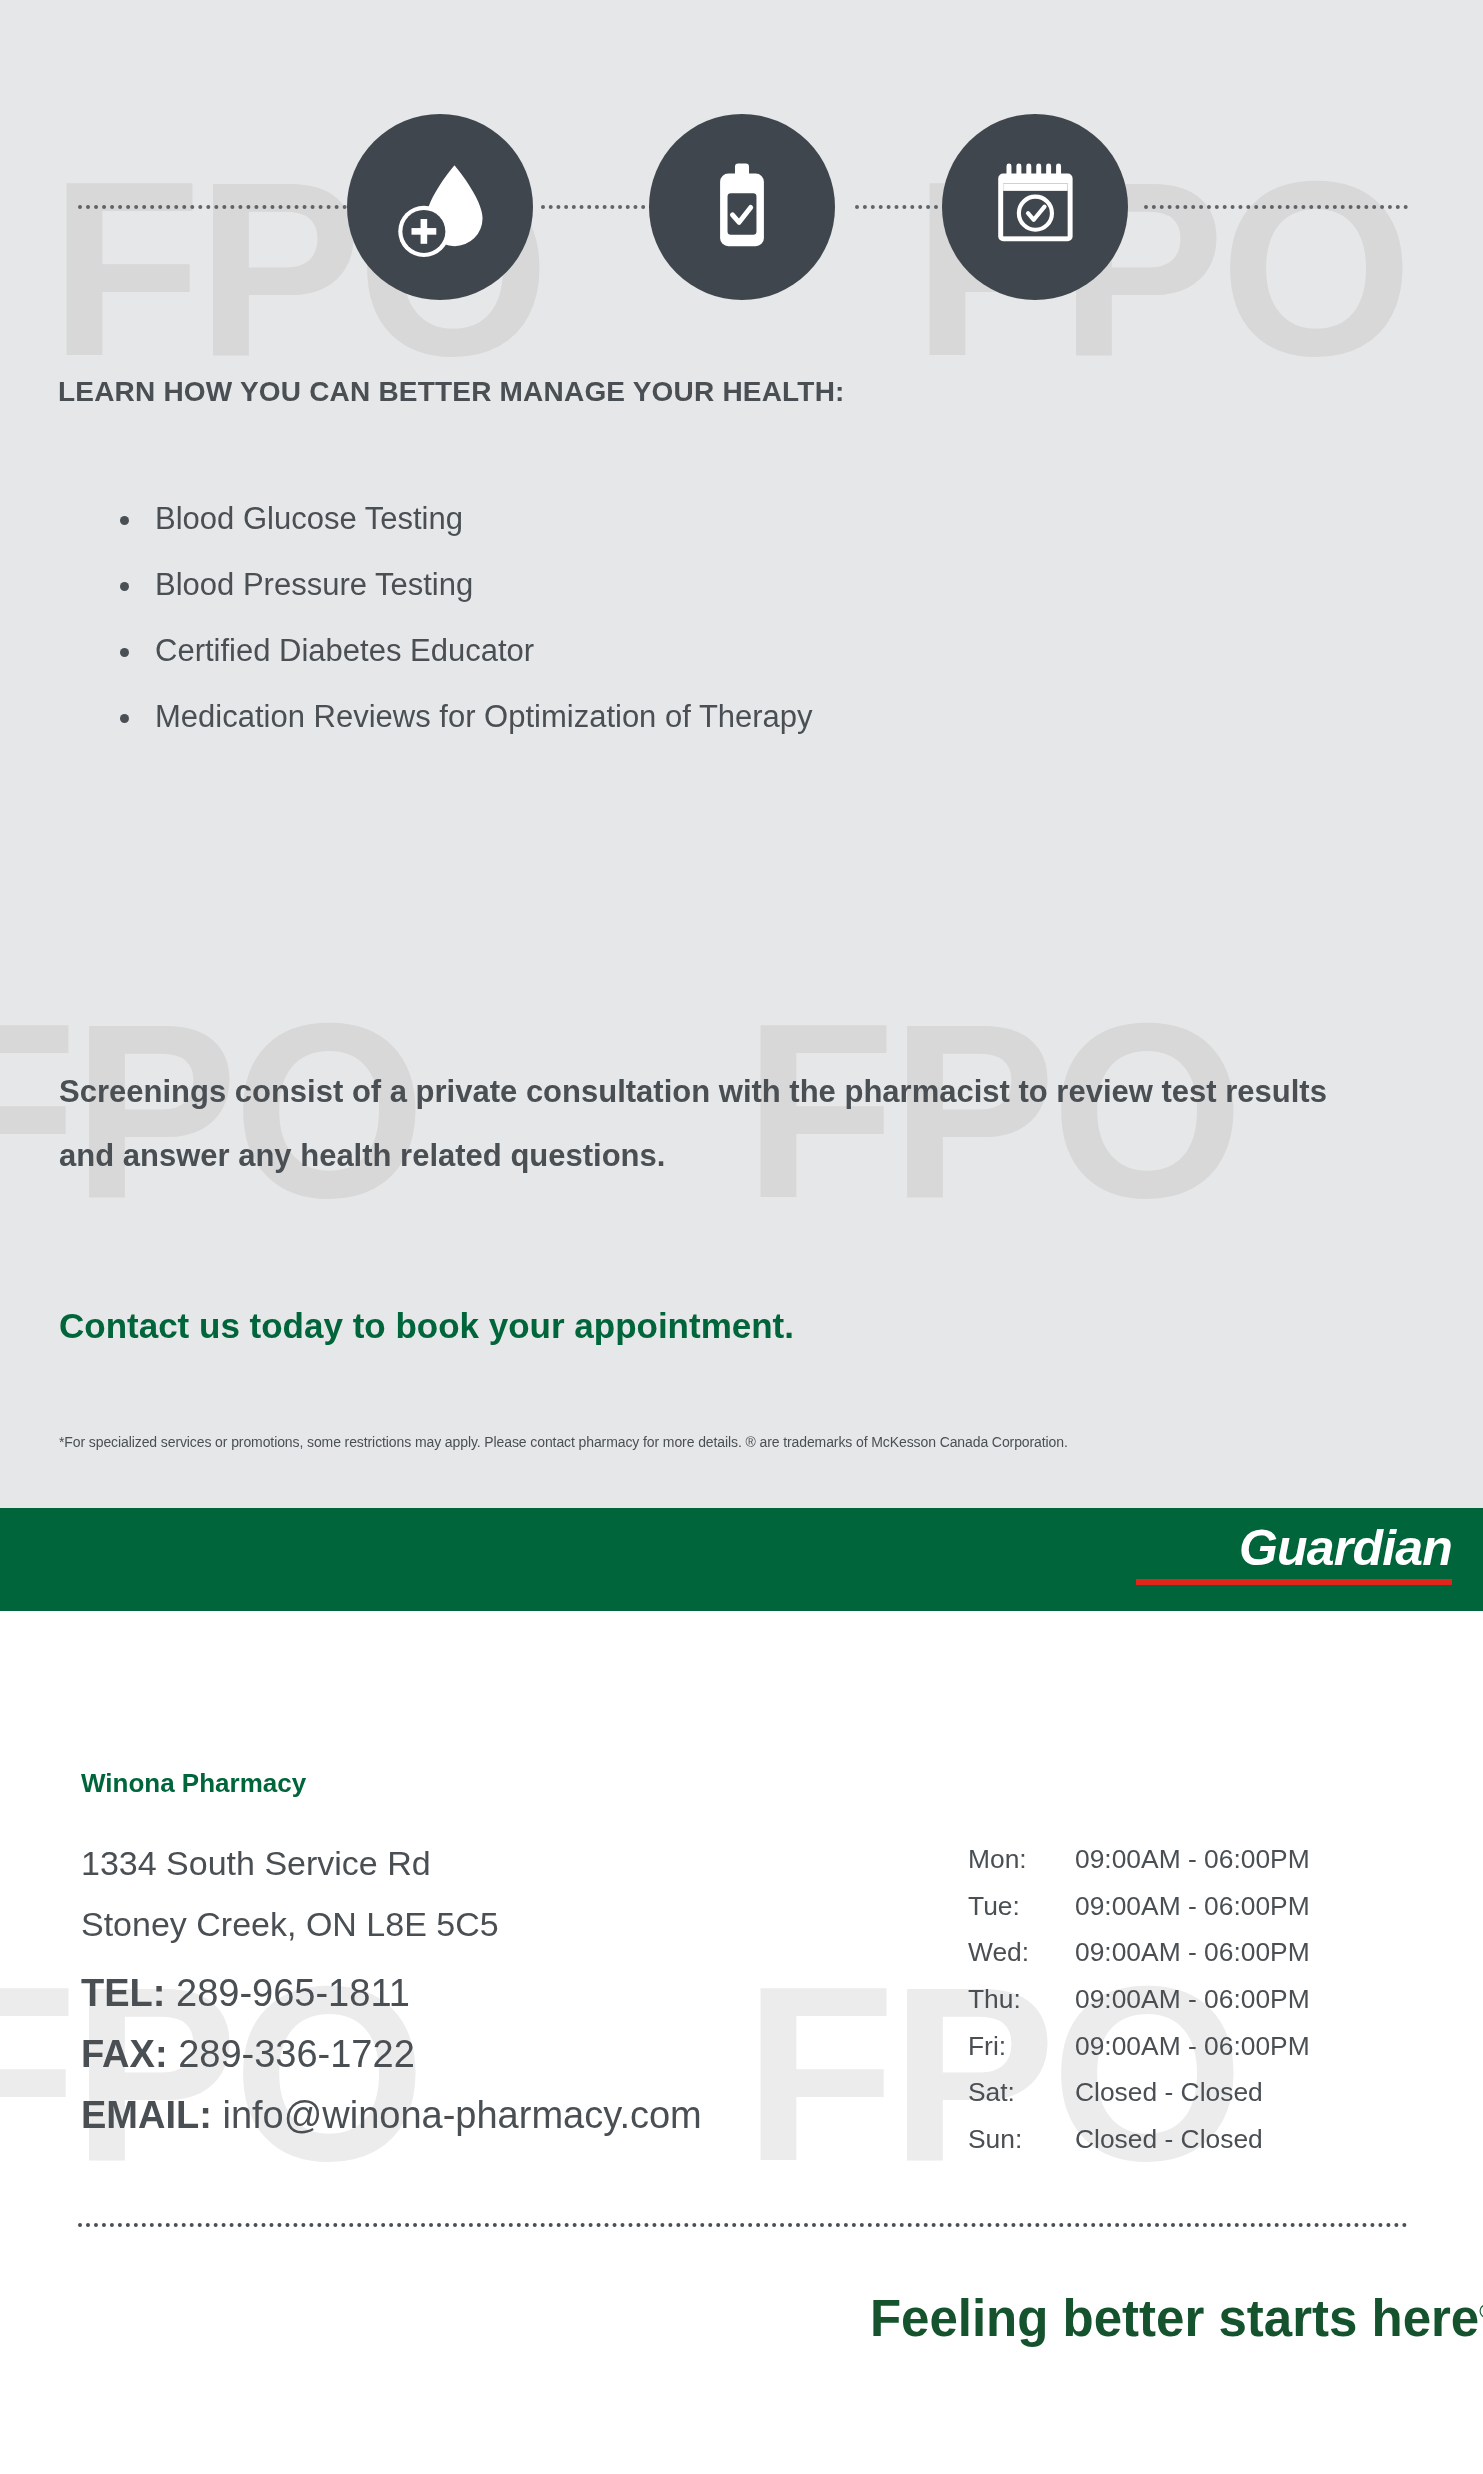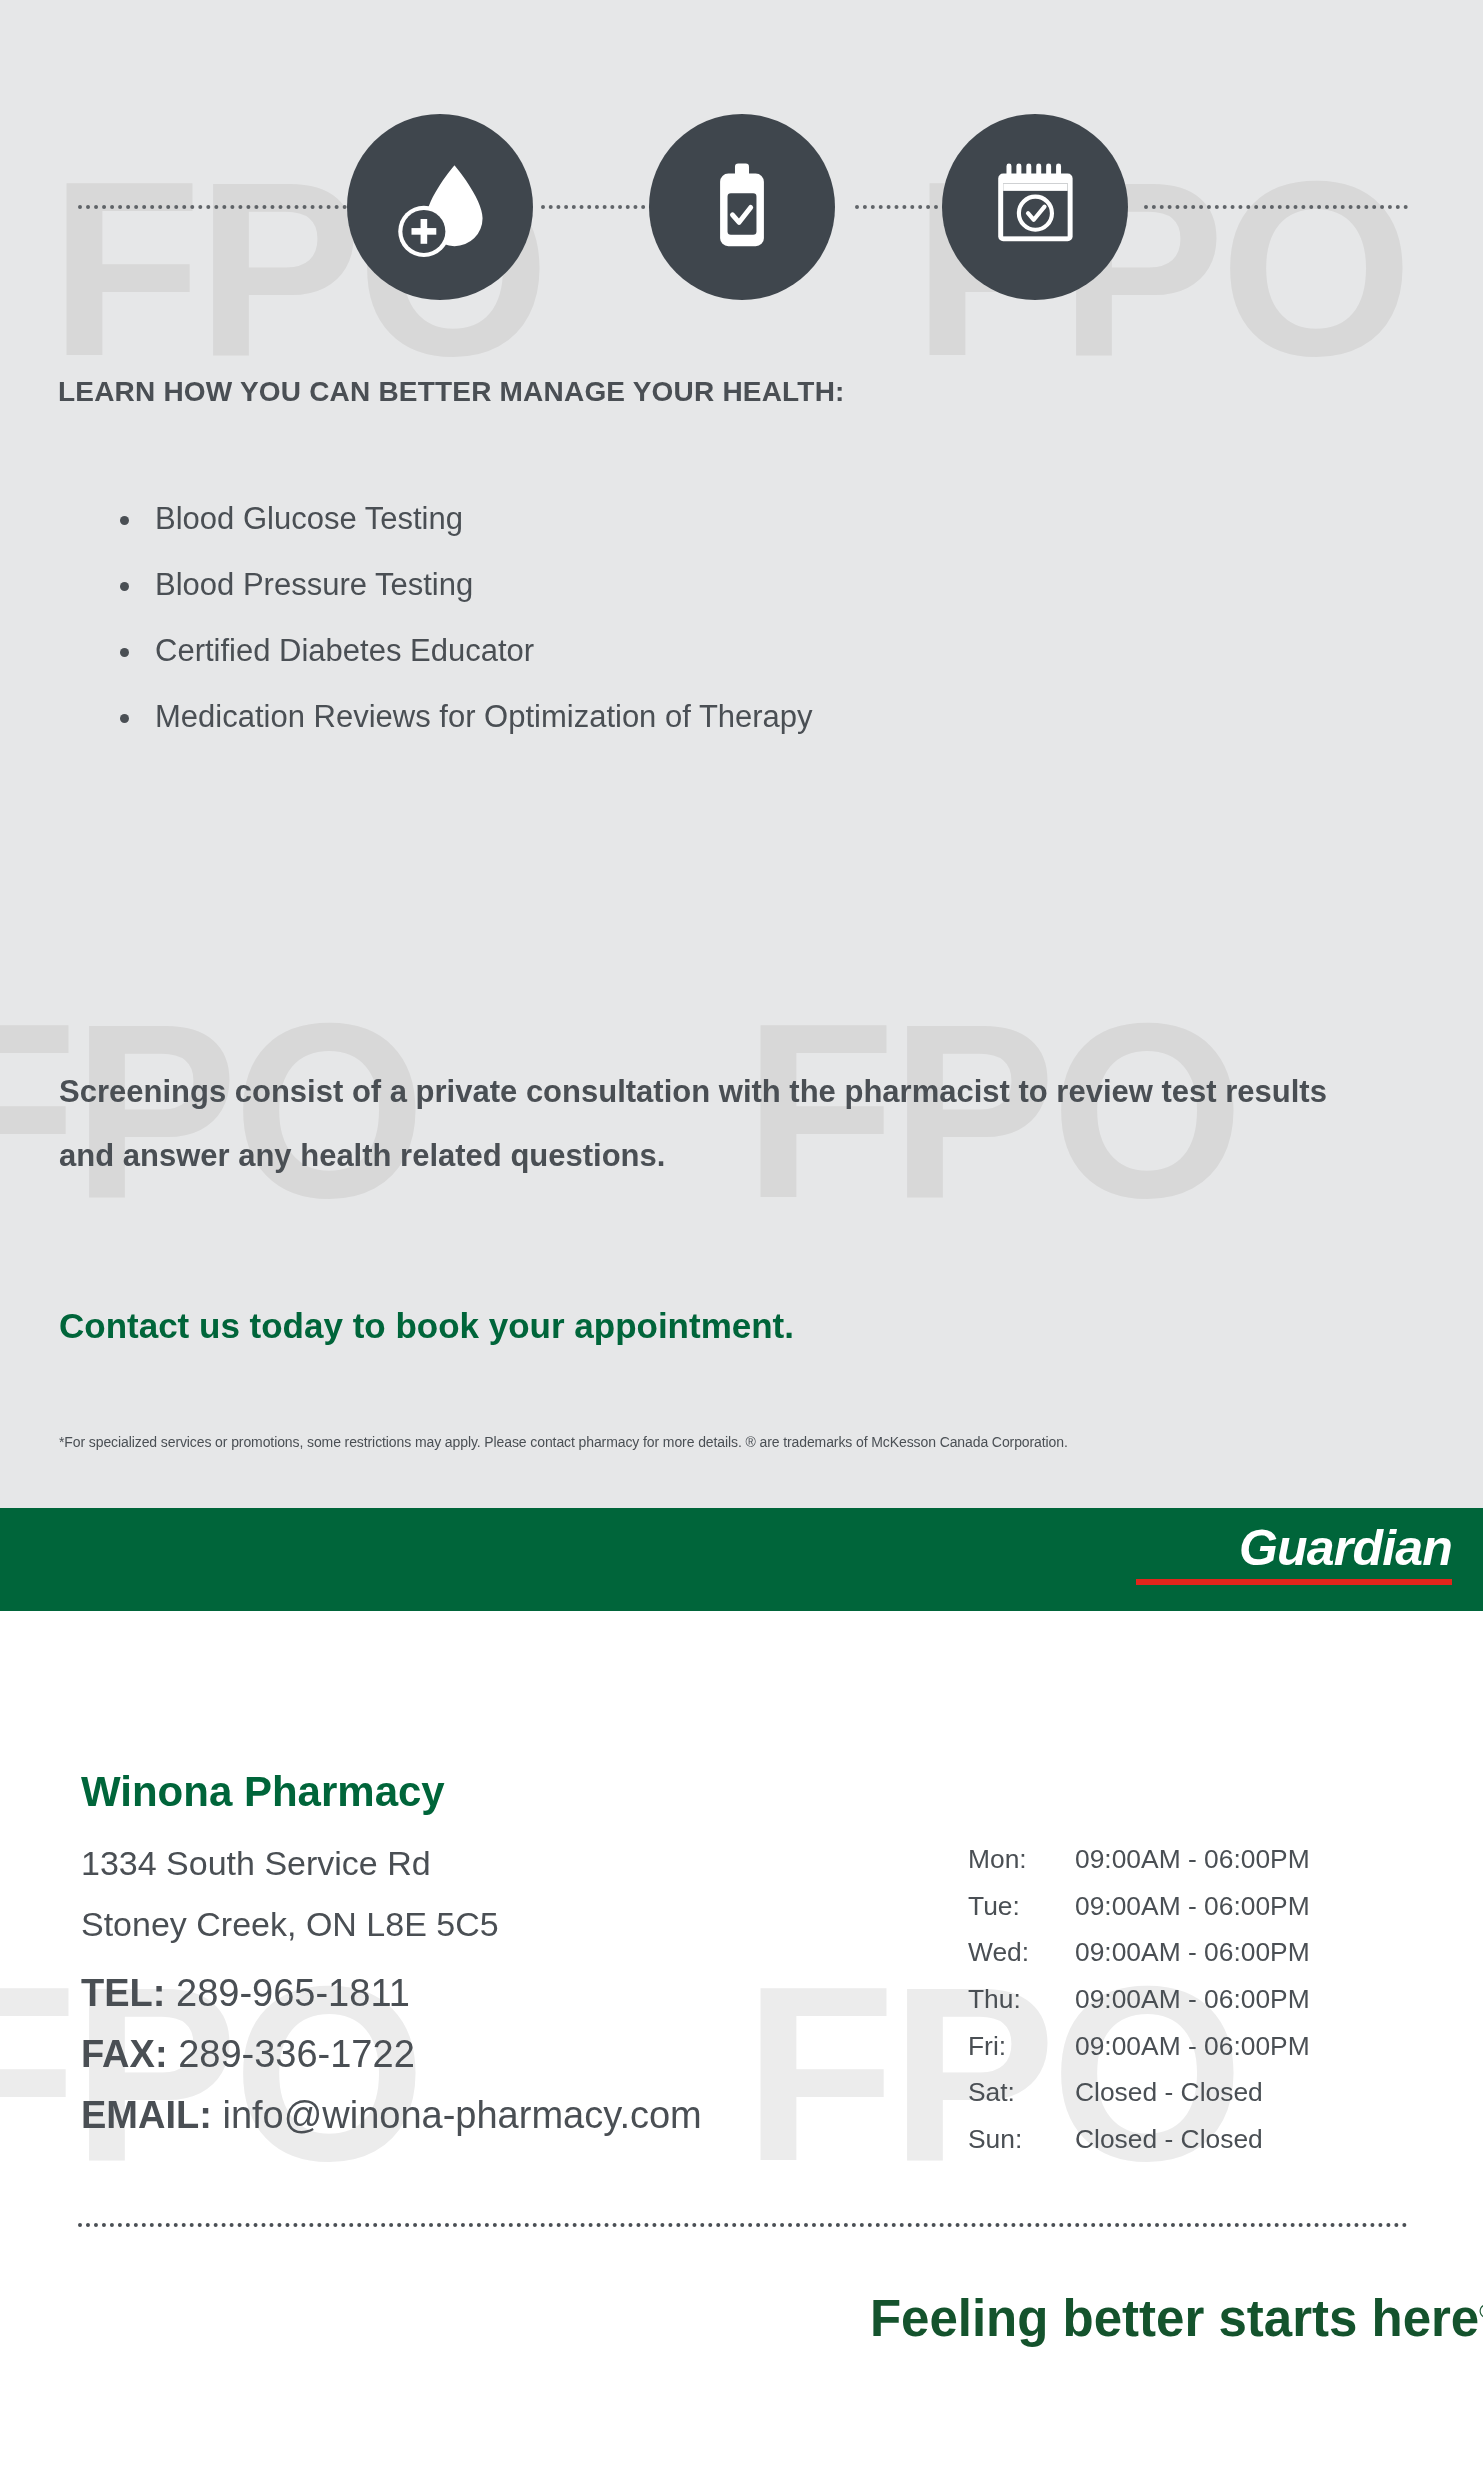--- a/index.html
+++ b/index.html
@@ -185,21 +185,21 @@
     width: 1483px;
     height: 863px;
     background: #ffffff;
     z-index: 2;
     overflow: hidden;
   }
   .store-name {
     position: absolute;
     left: 81px;
     top: 1768px;
-    font-size: 42px;
+    font-size: 26px;
     font-weight: 700;
     color: #00653a;
     z-index: 3;
   }
   .addr {
     position: absolute;
     left: 81px;
     top: 1833px;
     font-size: 34px;
     line-height: 61px;

